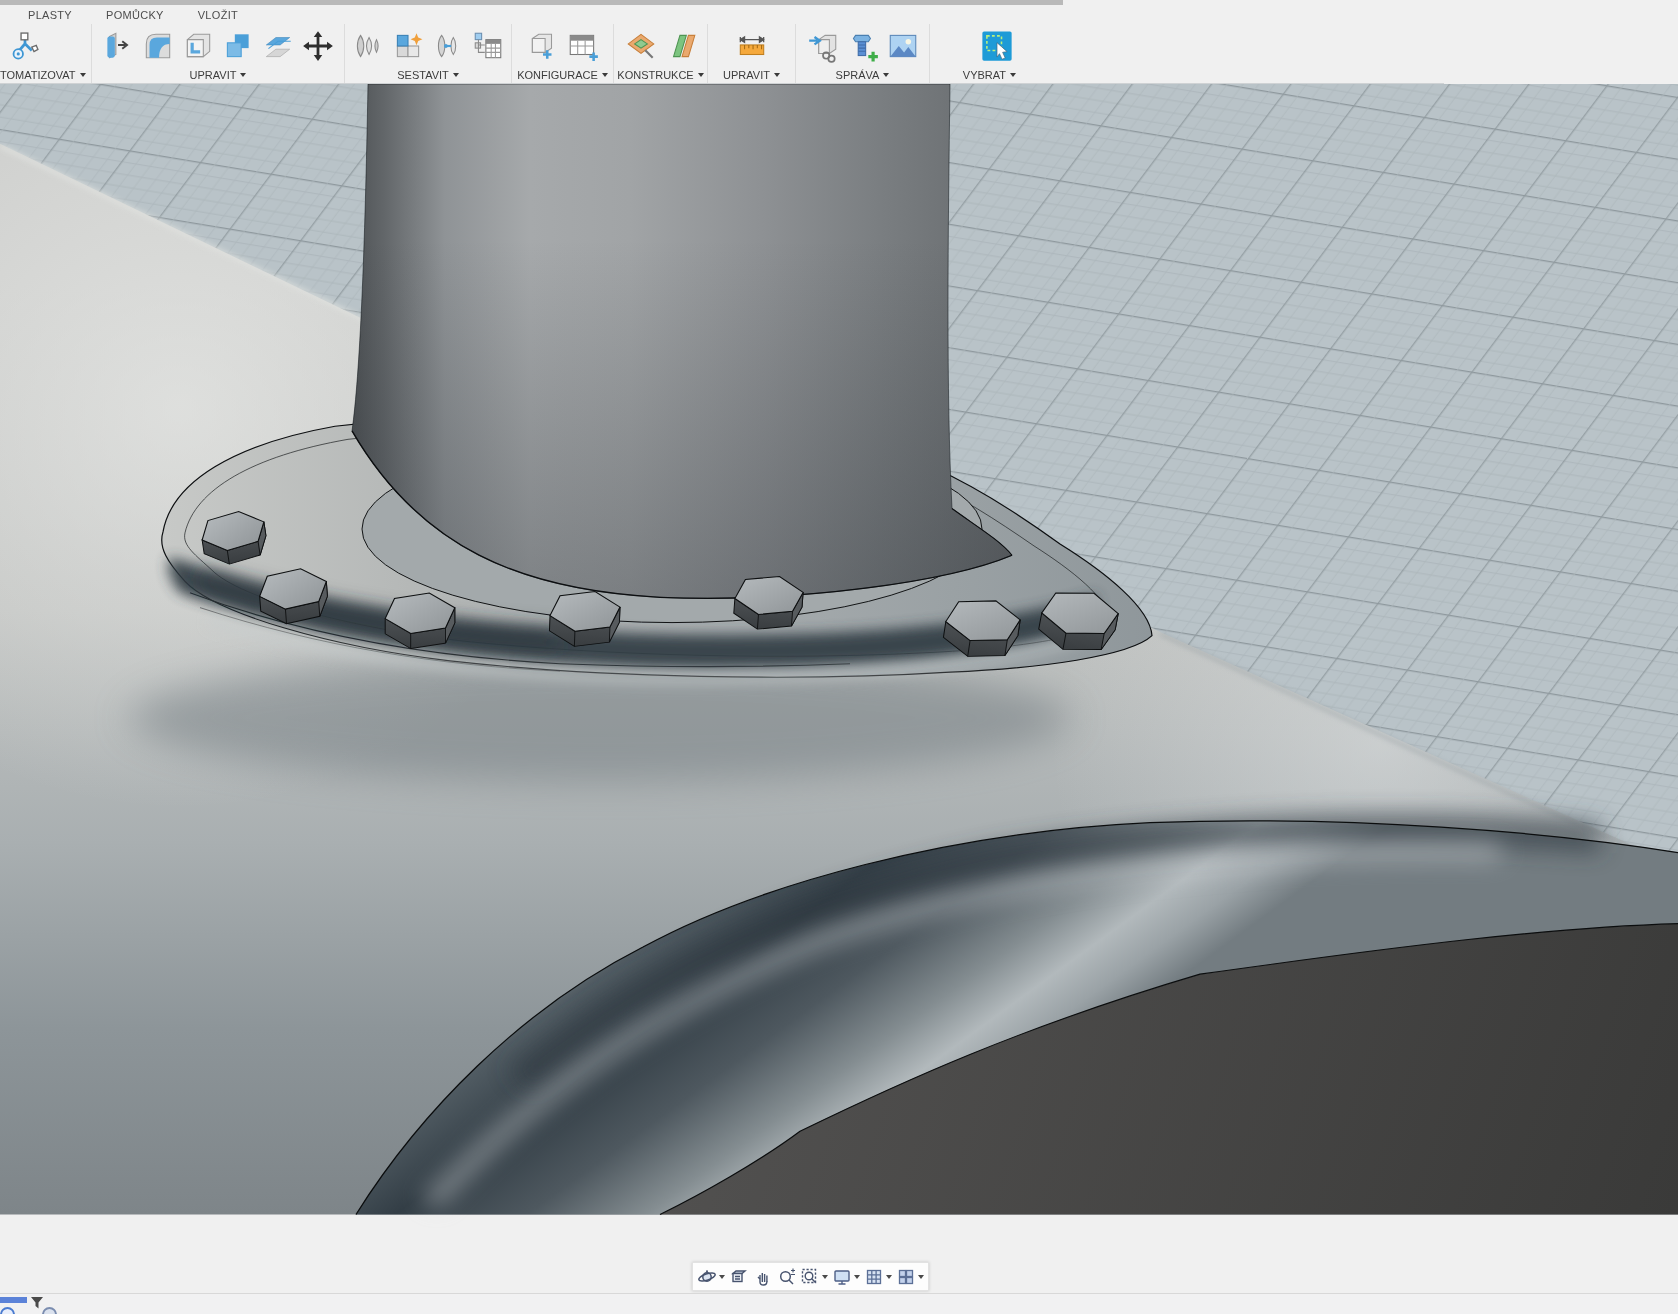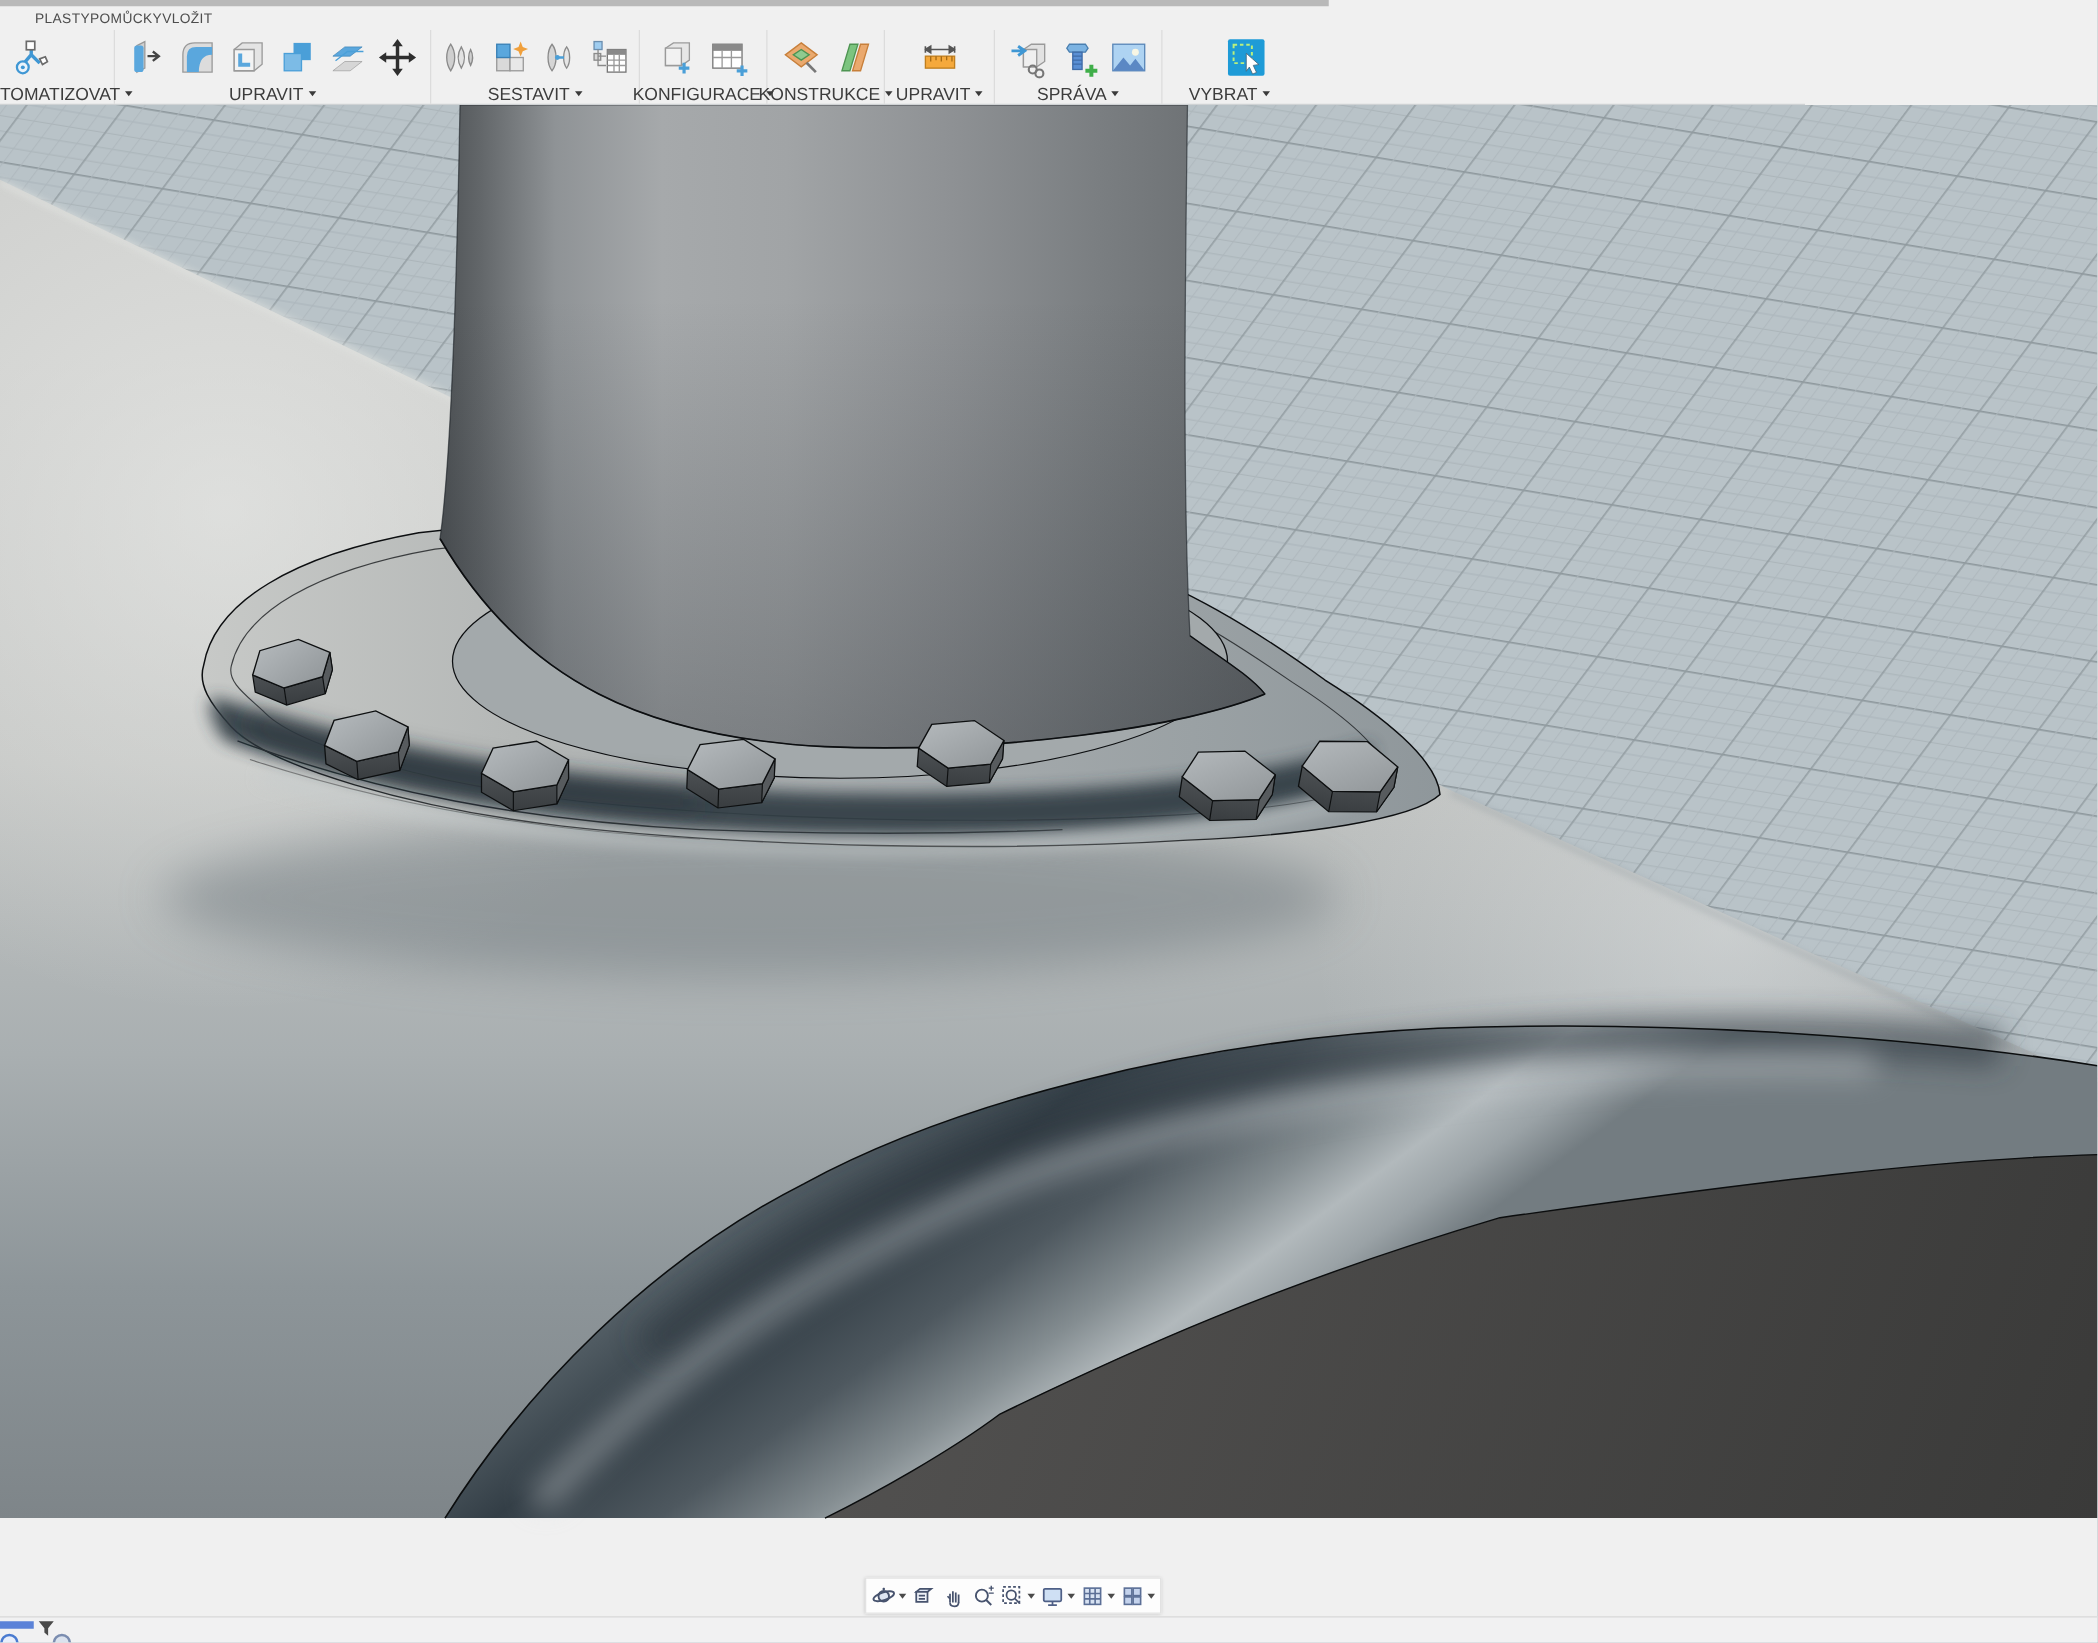--- a/index.html
+++ b/index.html
@@ -3,29 +3,29 @@
 <meta charset="utf-8">
 <style>
   html,body{margin:0;padding:0;}
   body{width:1678px;height:1314px;overflow:hidden;font-family:"Liberation Sans",sans-serif;background:#f0f0f0;}
   #app{position:relative;width:1678px;height:1314px;overflow:hidden;}
 
   
   #toolbar{position:absolute;left:0;top:0;width:1444px;height:84px;background:#f0f0f0;border-bottom:1px solid #cfd2d4;box-sizing:border-box;}
   #top-strip{position:absolute;left:0;top:0;width:1063px;height:5px;background:#b9b9b9;}
   #tab-row{position:absolute;left:0;top:5px;height:19px;display:flex;align-items:center;font-size:11px;color:#4d4d4d;letter-spacing:.3px;}
-  .tab{cursor:default;white-space:nowrap;}
+  .tab{margin-left:34px;cursor:default;white-space:nowrap;}
   .tab:first-child{margin-left:28px;}
   #group-row{position:absolute;left:0;top:24px;height:59px;display:flex;}
   .tb-group{height:100%;box-sizing:border-box;border-right:1px solid #dcdcdc;display:flex;flex-direction:column;justify-content:flex-start;}
   .tb-group:last-child{border-right:none;align-items:flex-end;}
   .tb-icons{flex:1;display:flex;align-items:center;justify-content:center;gap:2px;}
   .tb-icons.left{justify-content:flex-start;padding-left:6px;}
   .tbtn{width:38px;height:40px;display:flex;align-items:center;justify-content:center;}
-  .tb-label{height:16px;display:flex;align-items:center;justify-content:center;font-size:14px;color:#3c3c3c;white-space:nowrap;}
+  .tb-label{height:16px;display:flex;align-items:center;justify-content:center;font-size:11px;color:#3c3c3c;white-space:nowrap;}
   .tb-label.left{justify-content:flex-start;}
   .caret{width:0;height:0;border-left:3.5px solid transparent;border-right:3.5px solid transparent;border-top:4px solid #3a3a3a;display:inline-block;margin-left:4px;}
 
   
   #viewport{position:absolute;left:0;top:84px;width:1678px;height:1209px;}
   #viewport svg{display:block;}
 
   
   #navbar{position:absolute;left:692px;top:1262px;width:237px;height:29px;background:#fdfdfd;border:1px solid #e2e2e2;box-sizing:border-box;display:flex;align-items:center;justify-content:space-evenly;box-shadow:0 0 3px rgba(0,0,0,.18);}
   .nav-slot{display:flex;align-items:center;}

